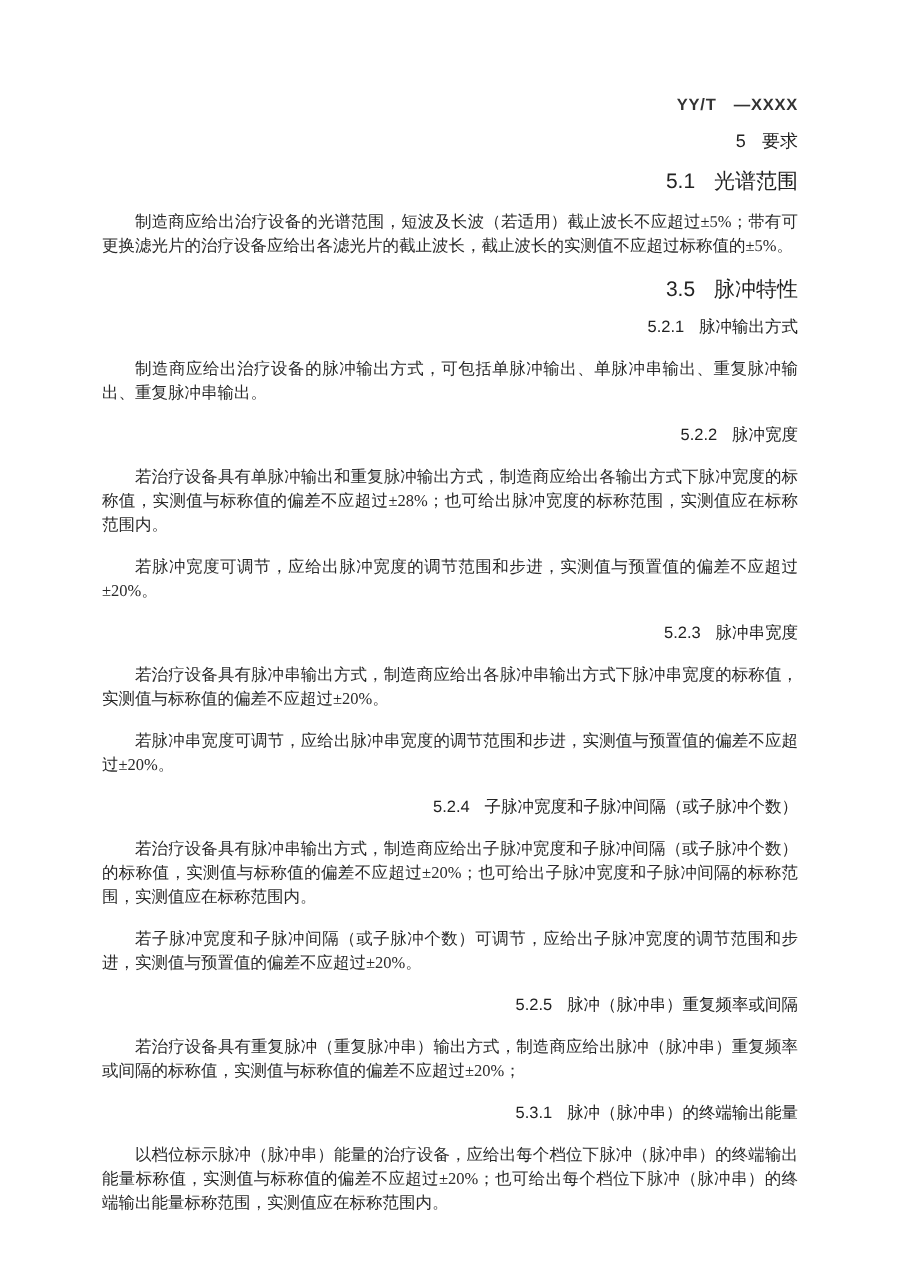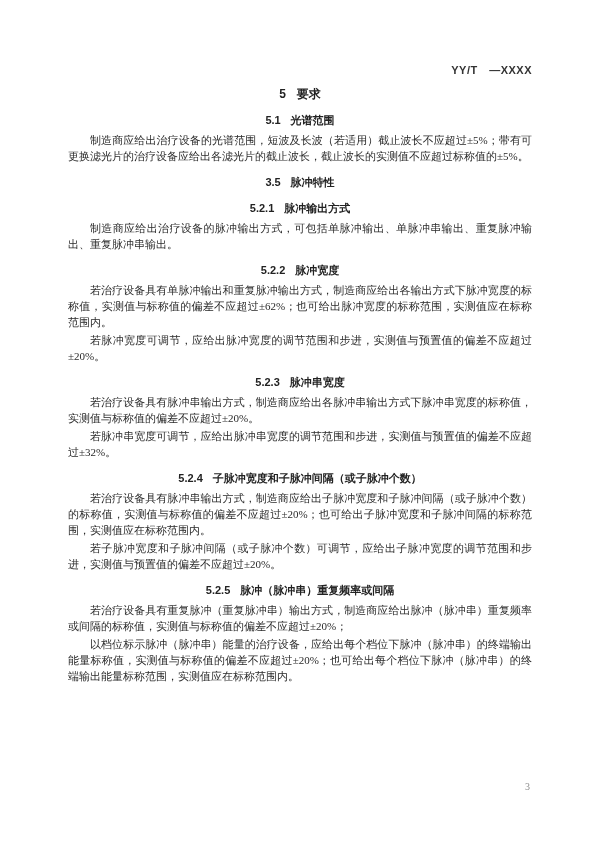--- a/index.html
+++ b/index.html
@@ -29,41 +29,41 @@
     line-height: 16px;
   }
   .content {
     font-family: "Liberation Serif", "DejaVu Serif", serif;
     font-size: 11px;
     line-height: 16px;
     text-align: justify;
   }
   .heading {
     font-family: "Liberation Sans", "DejaVu Sans", sans-serif;
-    font-weight: 700;
+    font-weight: 400;
     color: #222222;
-    text-align: center;
+    text-align: right;
     margin: 10px 0 4px 0;
     line-height: 16px;
   }
   .heading.h1 {
     font-size: 12px;
     margin-top: 8px;
   }
   .heading.h2 {
-    font-size: 11px;
+    font-size: 14px;
   }
   .heading.h3 {
     font-size: 11px;
   }
   .heading .num {
     margin-right: 0.9em;
   }
   .para {
-    margin: 2px 0;
+    margin: 12px 0;
     text-indent: 2em;
     color: #2a2a2a;
   }
   .page-footer {
     position: absolute;
     top: 781px;
     right: 70px;
     font-family: "Liberation Serif", "DejaVu Serif", serif;
     font-size: 10px;
     color: #8a8a8a;
@@ -79,29 +79,30 @@
   </div>
 
   <div class="content" id="content">
       <div class="heading h1"><span class="num">5</span><span class="title">要求</span></div>
       <div class="heading h2"><span class="num">5.1</span><span class="title">光谱范围</span></div>
       <p class="para">制造商应给出治疗设备的光谱范围，短波及长波（若适用）截止波长不应超过±5%；带有可更换滤光片的治疗设备应给出各滤光片的截止波长，截止波长的实测值不应超过标称值的±5%。</p>
       <div class="heading h2"><span class="num">3.5</span><span class="title">脉冲特性</span></div>
       <div class="heading h3"><span class="num">5.2.1</span><span class="title">脉冲输出方式</span></div>
       <p class="para">制造商应给出治疗设备的脉冲输出方式，可包括单脉冲输出、单脉冲串输出、重复脉冲输出、重复脉冲串输出。</p>
       <div class="heading h3"><span class="num">5.2.2</span><span class="title">脉冲宽度</span></div>
-      <p class="para">若治疗设备具有单脉冲输出和重复脉冲输出方式，制造商应给出各输出方式下脉冲宽度的标称值，实测值与标称值的偏差不应超过±62%；也可给出脉冲宽度的标称范围，实测值应在标称范围内。</p>
+      <p class="para">若治疗设备具有单脉冲输出和重复脉冲输出方式，制造商应给出各输出方式下脉冲宽度的标称值，实测值与标称值的偏差不应超过±28%；也可给出脉冲宽度的标称范围，实测值应在标称范围内。</p>
       <p class="para">若脉冲宽度可调节，应给出脉冲宽度的调节范围和步进，实测值与预置值的偏差不应超过±20%。</p>
       <div class="heading h3"><span class="num">5.2.3</span><span class="title">脉冲串宽度</span></div>
       <p class="para">若治疗设备具有脉冲串输出方式，制造商应给出各脉冲串输出方式下脉冲串宽度的标称值，实测值与标称值的偏差不应超过±20%。</p>
-      <p class="para">若脉冲串宽度可调节，应给出脉冲串宽度的调节范围和步进，实测值与预置值的偏差不应超过±32%。</p>
+      <p class="para">若脉冲串宽度可调节，应给出脉冲串宽度的调节范围和步进，实测值与预置值的偏差不应超过±20%。</p>
       <div class="heading h3"><span class="num">5.2.4</span><span class="title">子脉冲宽度和子脉冲间隔（或子脉冲个数）</span></div>
       <p class="para">若治疗设备具有脉冲串输出方式，制造商应给出子脉冲宽度和子脉冲间隔（或子脉冲个数）的标称值，实测值与标称值的偏差不应超过±20%；也可给出子脉冲宽度和子脉冲间隔的标称范围，实测值应在标称范围内。</p>
       <p class="para">若子脉冲宽度和子脉冲间隔（或子脉冲个数）可调节，应给出子脉冲宽度的调节范围和步进，实测值与预置值的偏差不应超过±20%。</p>
       <div class="heading h3"><span class="num">5.2.5</span><span class="title">脉冲（脉冲串）重复频率或间隔</span></div>
       <p class="para">若治疗设备具有重复脉冲（重复脉冲串）输出方式，制造商应给出脉冲（脉冲串）重复频率或间隔的标称值，实测值与标称值的偏差不应超过±20%；</p>
+      <div class="heading h3"><span class="num">5.3.1</span><span class="title">脉冲（脉冲串）的终端输出能量</span></div>
       <p class="para">以档位标示脉冲（脉冲串）能量的治疗设备，应给出每个档位下脉冲（脉冲串）的终端输出能量标称值，实测值与标称值的偏差不应超过±20%；也可给出每个档位下脉冲（脉冲串）的终端输出能量标称范围，实测值应在标称范围内。</p>
     </div>
 
   <div class="page-footer">
     <span class="page-num">3</span>
   </div>
 </div>
 
 </body></html>

